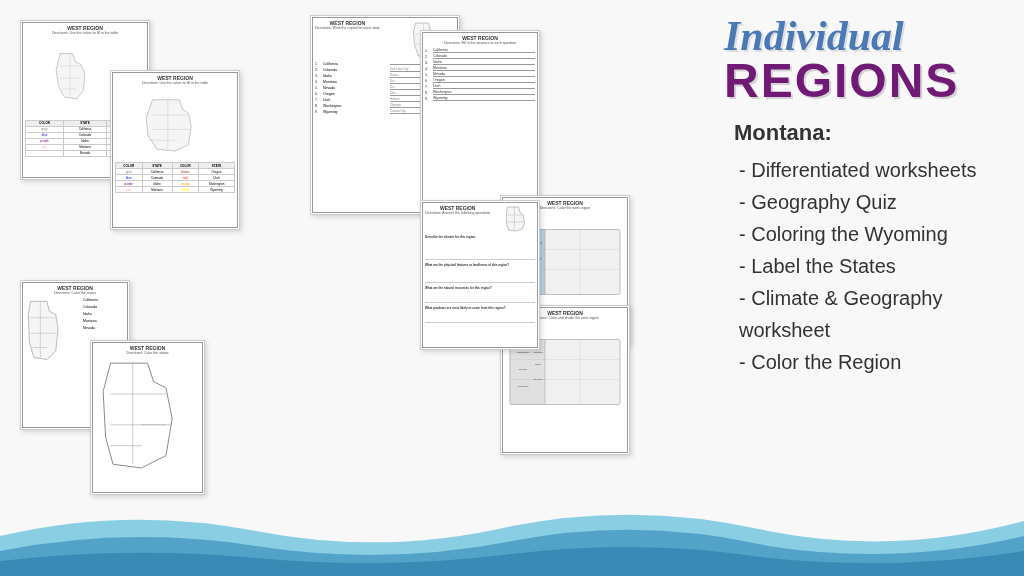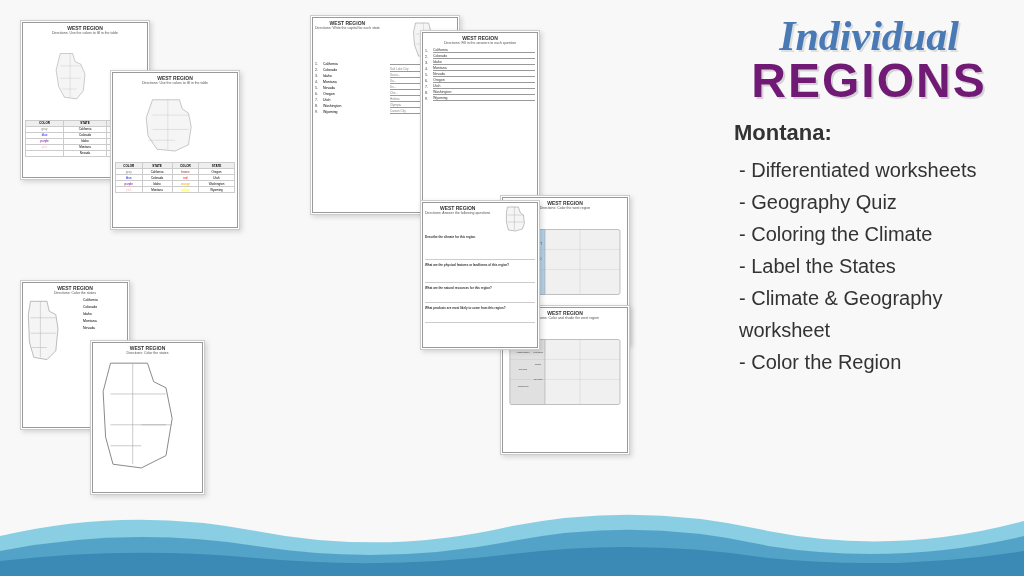--- a/index.html
+++ b/index.html
@@ -88,21 +88,20 @@
     
     .right-panel {
       position: absolute;
       right: 10px;
       top: 15px;
       width: 290px;
       height: 520px;
     }
 
     .title-section {
-      text-align: center;
       margin-bottom: 15px;
     }
 
     .title-individual {
       font-family: Georgia, serif;
       font-size: 42px;
       color: #4a7ab5;
       font-style: italic;
       font-weight: bold;
       line-height: 1;
@@ -594,21 +593,21 @@
     <div class="title-section">
       <div class="title-individual">Individual</div>
       <div class="title-regions">REGIONS</div>
     </div>
 
     <div class="includes-section">
       <div class="includes-title">Montana:</div>
       <ul class="includes-list">
         <li>Differentiated worksheets</li>
         <li>Geography Quiz</li>
-        <li>Coloring the Climate</li>
+        <li>Coloring the Wyoming</li>
         <li>Label the States</li>
         <li>Climate &amp; Geography worksheet</li>
         <li>Color the Region</li>
       </ul>
     </div>
   </div>
 
   <svg class="wave-bottom" viewBox="0 0 1024 80" preserveAspectRatio="none">
     <path d="M0,40 Q128,10 256,35 Q384,60 512,30 Q640,5 768,35 Q896,60 1024,25 L1024,80 L0,80 Z" fill="#5abcd8" opacity="0.7"></path>
     <path d="M0,55 Q128,30 256,50 Q384,70 512,45 Q640,20 768,50 Q896,70 1024,40 L1024,80 L0,80 Z" fill="#4a9bc4" opacity="0.85"></path>

